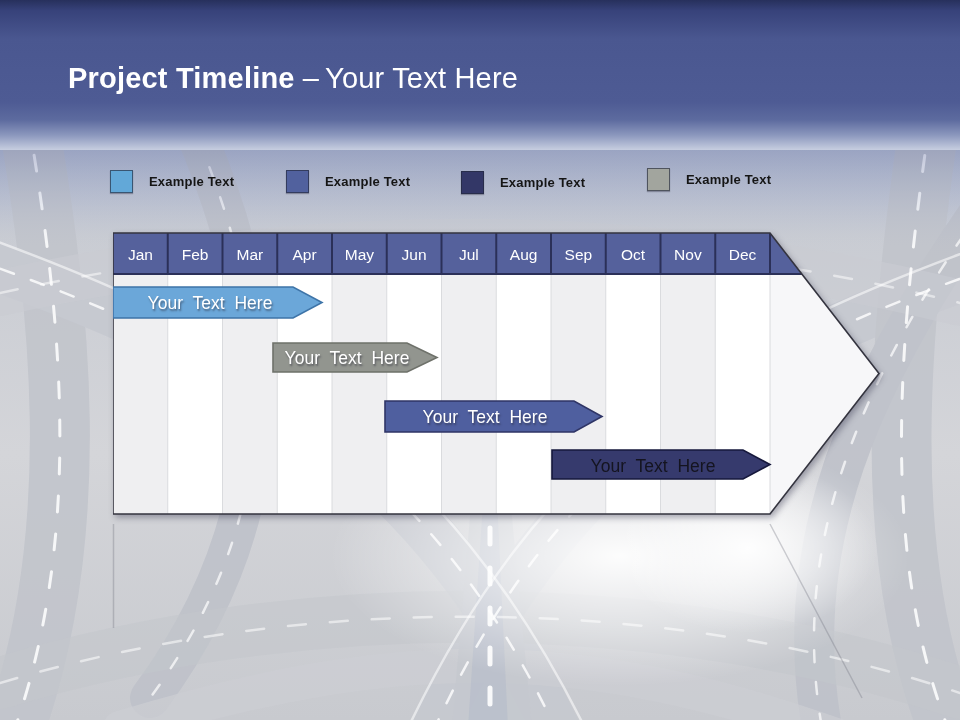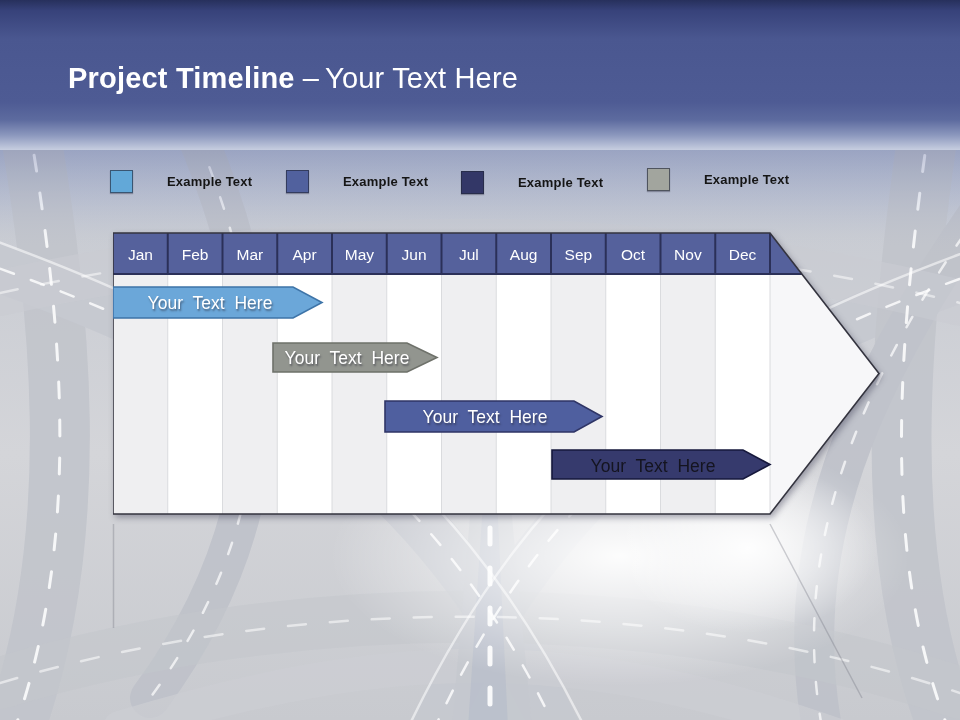--- a/index.html
+++ b/index.html
@@ -12,21 +12,21 @@
   .title{position:absolute;left:68px;top:60px;white-space:nowrap;color:#fff;font-size:29px;line-height:36px;letter-spacing:.2px;}
   .title .t-bold{font-weight:700;}
   .title .t-sep{font-weight:400;padding:0 6px 0 8px;}
   .title .t-light{font-weight:400;}
 
   
   .bg-roads{position:absolute;left:0;top:128px;width:960px;height:592px;z-index:1;}
 
   
   .legend{position:absolute;left:0;top:0;width:960px;height:0;z-index:4;}
-  .legend-item{position:absolute;display:flex;align-items:center;gap:34px;}
+  .legend-item{position:absolute;display:flex;align-items:center;gap:16px;}
   .legend-item:nth-child(1){left:110px;top:170px;}
   .legend-item:nth-child(2){left:286px;top:170px;}
   .legend-item:nth-child(3){left:461px;top:171px;}
   .legend-item:nth-child(4){left:647px;top:168px;}
   .swatch{width:21px;height:21px;border:1px solid rgba(35,40,60,.65);box-shadow:0 1px 1px rgba(40,40,60,.35);}
   .legend-label{font-size:13px;font-weight:700;color:#151515;letter-spacing:.2px;}
 
   
   .chart-wrap{position:absolute;left:113px;top:232px;width:770px;height:292px;z-index:3;
     filter:drop-shadow(2px 3px 3px rgba(50,50,75,.40));}

